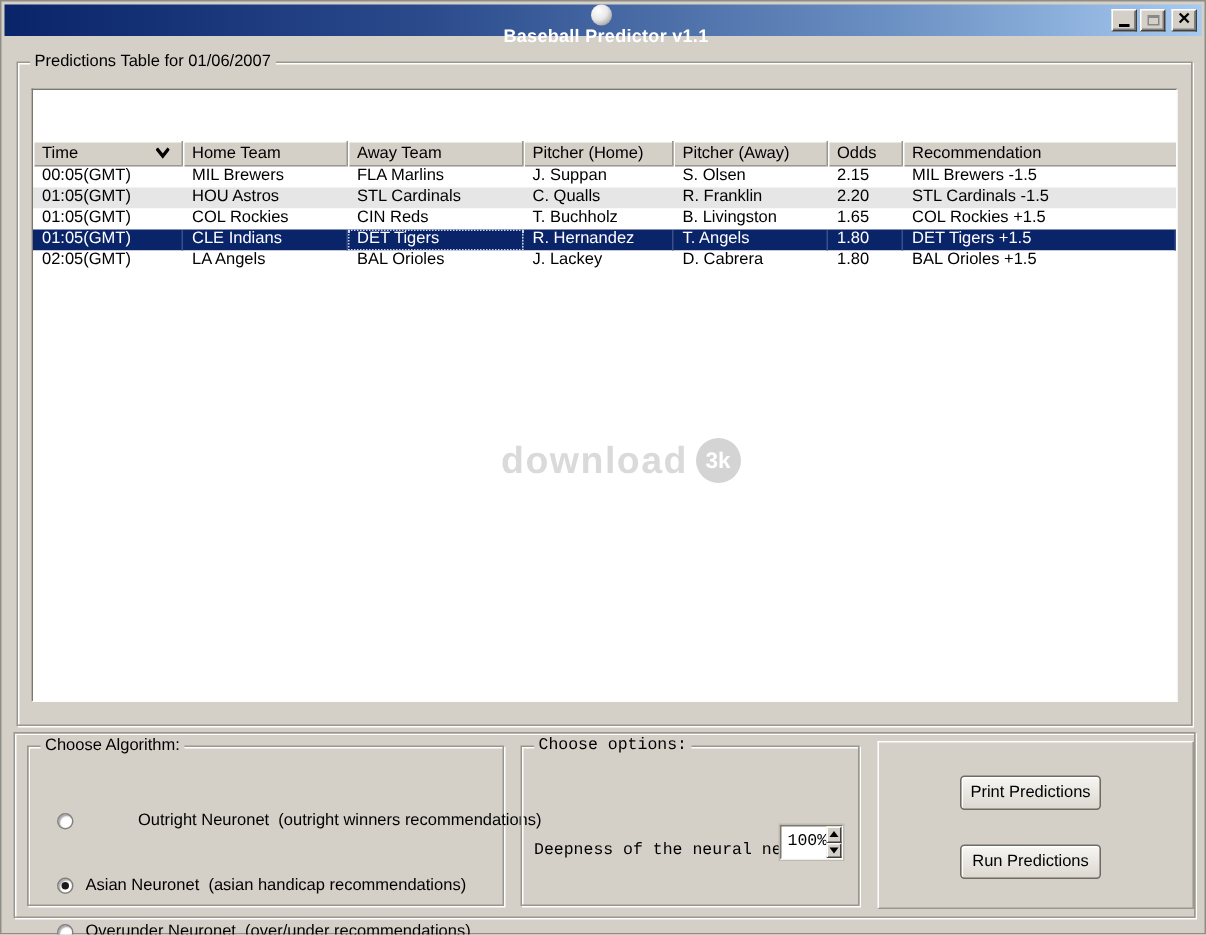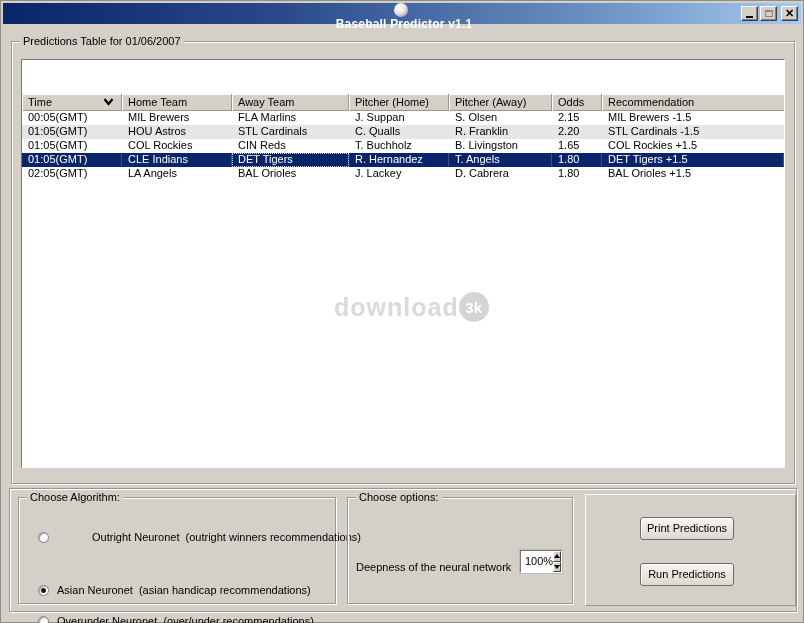--- a/index.html
+++ b/index.html
@@ -80,39 +80,39 @@
   .trow.selected { background:#0a246a; color:#fff; }
   .tcell {
     height:14px; line-height:13px; padding-left:6px;
     white-space:nowrap; overflow:hidden;
   }
   .trow.selected .tcell { box-shadow:inset -1px 0 0 #3a4f85; }
   .trow.selected .tcell.focus { outline:1px dotted #c9d2e8; outline-offset:-1px; }
   
   .watermark {
     position:absolute; left:333px; top:291px;
-    display:flex; align-items:center; 
+    display:flex; align-items:center; gap:5px;
     pointer-events:none;
   }
   .wm-text { font-size:25px; font-weight:bold; color:#dadada; letter-spacing:1px; }
   .wm-badge {
     width:30px; height:30px; border-radius:50%;
     background:#d4d4d4;
     color:#fff; font-size:15px; font-weight:bold;
     display:flex; align-items:center; justify-content:center;
   }
   
   .bottom-strip {
     position:absolute; left:8px; top:487px; width:788px; height:124px;
     border:1px solid #9a978f;
     box-shadow:1px 1px 0 #ffffff, inset 1px 1px 0 #ffffff;
     padding-left:36px;
   }
   .gb-algo { left:8px; top:8px; width:318px; height:107px; }
-  .gb-opts { left:337px; top:8px; width:226px; height:107px; }
+  .gb-opts { left:337px; top:8px; width:226px; height:107px;font-family:Liberation Mono, monospace; }
   .right-panel {
     position:absolute; left:575px; top:5px; width:211px; height:112px;
     border:1px solid; border-color:#fdfdfd #9a978f #9a978f #fdfdfd;
   }
   .radio-row {
     position:absolute; left:19px; display:flex; align-items:center; gap:8px;
     white-space:pre; cursor:default;
   }
   .radio {
     width:11px; height:11px; border-radius:50%;
@@ -246,21 +246,21 @@
   <div class="watermark">
     <span class="wm-text">download</span>
     <span class="wm-badge">3k</span>
   </div>
 
   <div class="bottom-strip">
 
     <div class="groupbox gb-algo">
       <span class="gb-label">Choose Algorithm:</span>
       <div id="algo-options">
-          <label class="radio-row" style="top: 33px; gap: 43px;"><span class="radio"></span><span>Outright Neuronet  (outright winners recommendations)</span></label>
+          <label class="radio-row" style="top: 43px; gap: 43px;"><span class="radio"></span><span>Outright Neuronet  (outright winners recommendations)</span></label>
           <label class="radio-row" style="top: 55px; margin-top: 31px;"><span class="radio checked"></span><span>Asian Neuronet  (asian handicap recommendations)</span></label>
           <label class="radio-row" style="top: 81px; margin-top: 36px;"><span class="radio"></span><span>Overunder Neuronet  (over/under recommendations)</span></label>
         </div>
     </div>
 
     <div class="groupbox gb-opts">
       <span class="gb-label">Choose options:</span>
       <div class="deep-row">
         <span class="deep-label">Deepness of the neural network</span>
       </div>

